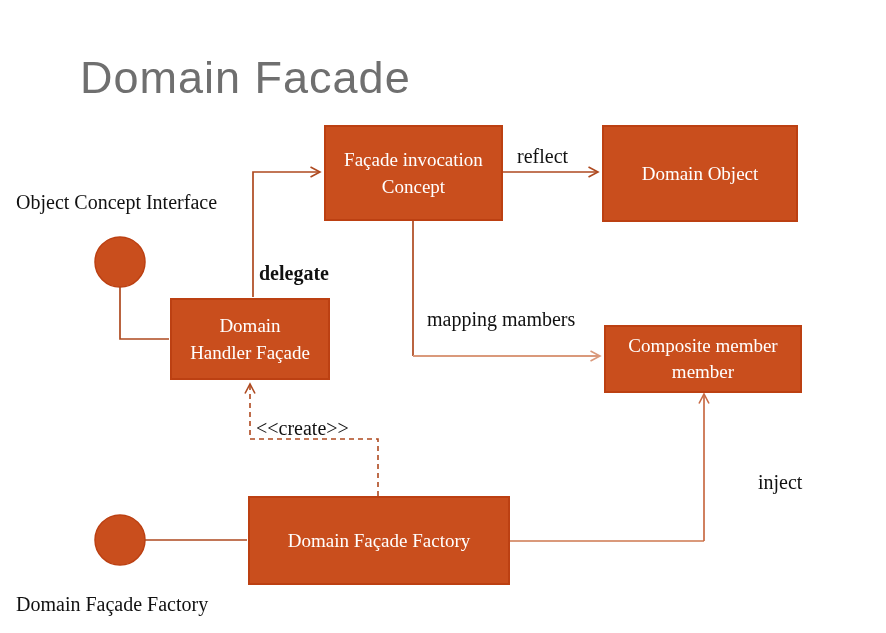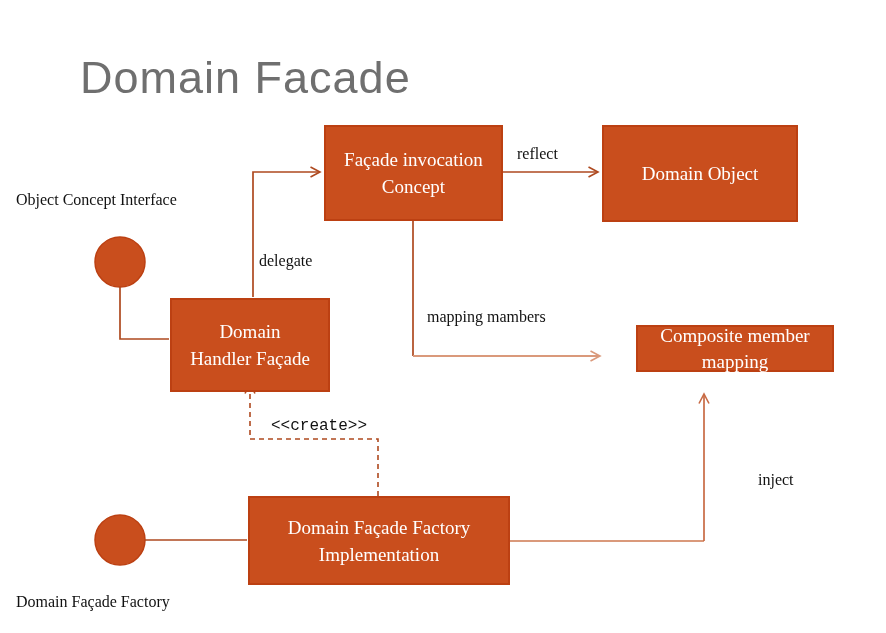--- a/index.html
+++ b/index.html
@@ -16,21 +16,21 @@
   }
   .box {
     position:absolute; box-sizing:border-box;
     background:#c94e1d; border:2px solid #bc4012;
     color:#ffffff; font-size:19px; line-height:27px;
     display:flex; flex-direction:column; align-items:center; justify-content:center;
     text-align:center;
   }
   .box-line { white-space:nowrap; }
   .lbl {
-    position:absolute; color:#111111; font-size:16px; white-space:nowrap;
+    position:absolute; color:#111111; font-size:20px; white-space:nowrap;
   }
 </style>
 </head>
 <body>
 
 <div id="slide">
 
   <svg id="connectors" width="886" height="633" viewBox="0 0 886 633" xmlns="http://www.w3.org/2000/svg">
     <defs>
       <marker id="ah-dark" markerWidth="14" markerHeight="14" refX="10.5" refY="6" orient="auto" markerUnits="userSpaceOnUse">
@@ -67,42 +67,41 @@
 
   <div class="box" style="left:324px; top:125px; width:179px; height:96px;">
     <div class="box-line">Façade invocation</div>
     <div class="box-line">Concept</div>
   </div>
 
   <div class="box" style="left:602px; top:125px; width:196px; height:97px;">
     <div class="box-line">Domain Object</div>
   </div>
 
-  <div class="box" style="left:170px; top:298px; width:160px; height:94px;">
+  <div class="box" style="left:170px; top:298px; width:160px; height:82px;">
     <div class="box-line">Domain</div>
     <div class="box-line">Handler Façade</div>
   </div>
 
-  <div class="box" style="left:636px; top:325px; width:198px; height:47px; line-height:26px;text-align:center;">
+  <div class="box" style="left:604px; top:325px; width:198px; height:68px; line-height:26px;text-align:center;">
     <div class="box-line">Composite member</div>
-    <div class="box-line">mapping</div>
+    <div class="box-line">member</div>
   </div>
 
   <div class="box" style="left:248px; top:496px; width:262px; height:89px;">
     <div class="box-line">Domain Façade Factory</div>
-    <div class="box-line">Implementation</div>
   </div>
 
   <div class="lbl" style="left:16px; top:191px;">Object Concept Interface</div>
 
-  <div class="lbl" style="left:259px; top:252px;">delegate</div>
+  <div class="lbl" style="left:259px; top:262px;font-weight:bold;">delegate</div>
 
   <div class="lbl" style="left:517px; top:145px;">reflect</div>
 
   <div class="lbl" style="left:427px; top:308px;">mapping mambers</div>
 
-  <div class="lbl" style="left:271px; top:417px;font-family:Liberation Mono, monospace;">&lt;&lt;create&gt;&gt;</div>
+  <div class="lbl" style="left:256px; top:417px;">&lt;&lt;create&gt;&gt;</div>
 
   <div class="lbl" style="left:758px; top:471px;">inject</div>
 
   <div class="lbl" style="left:16px; top:593px;">Domain Façade Factory</div>
 
 </div>
 
 </body></html>

